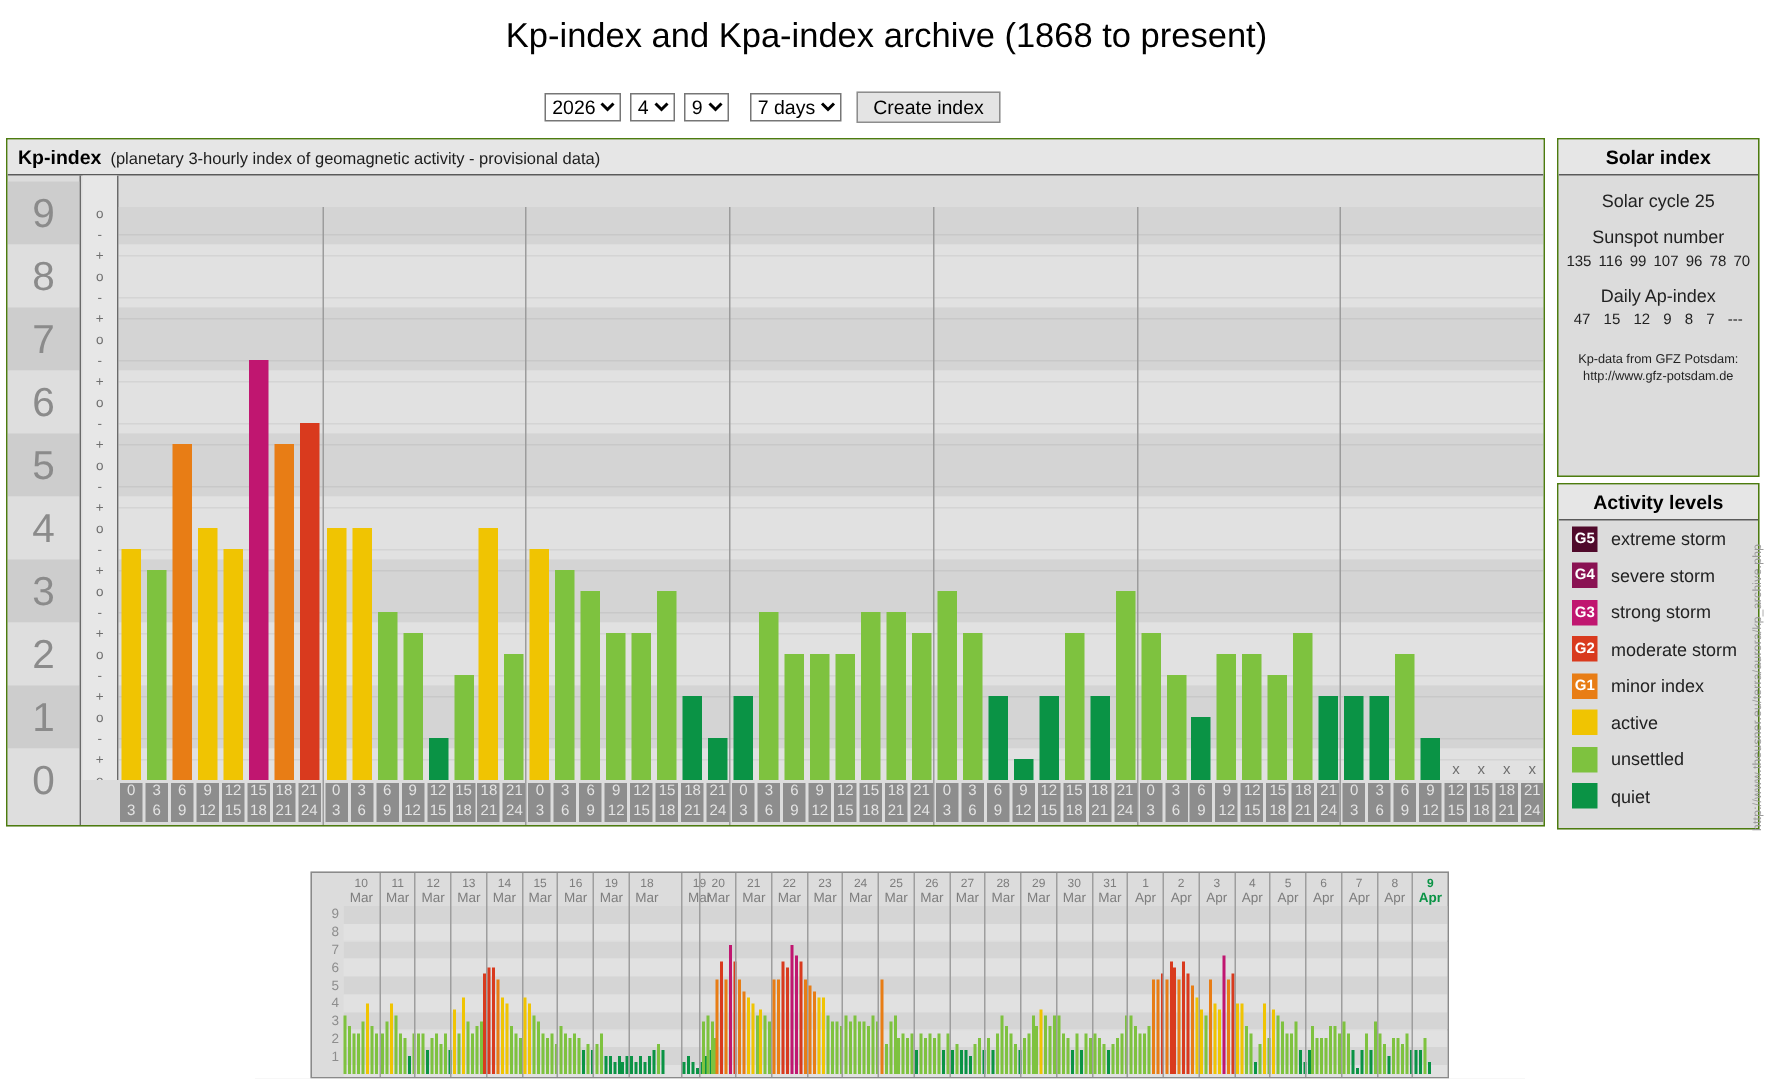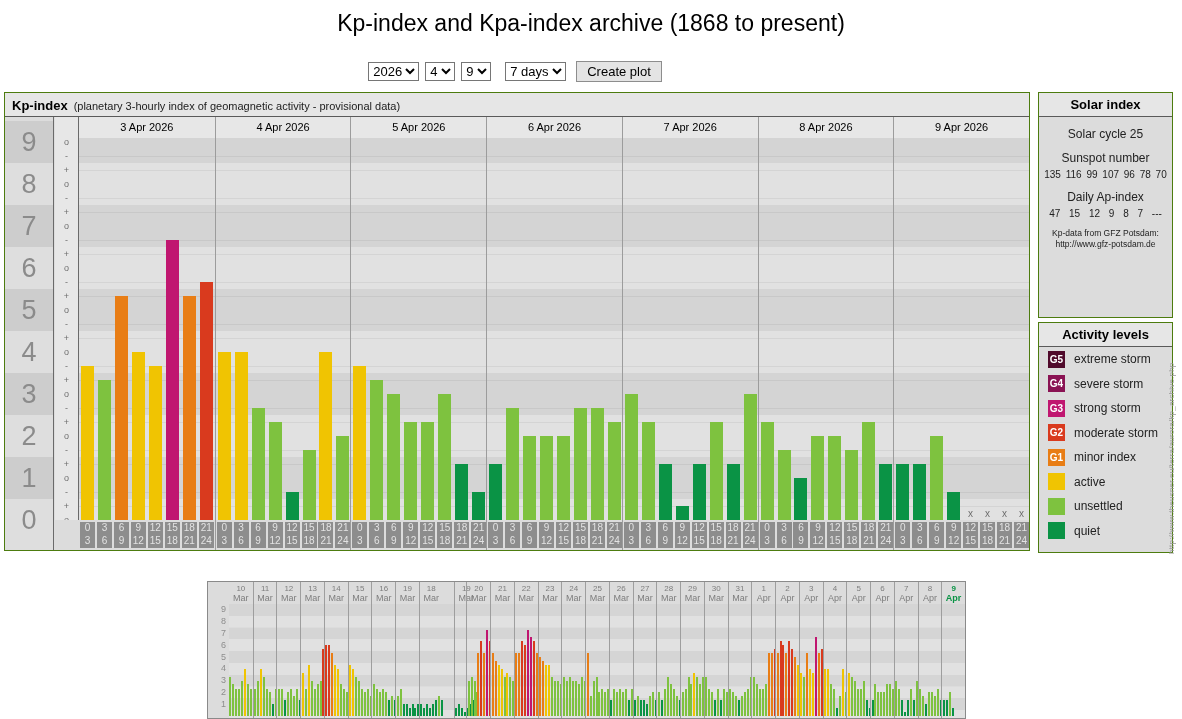--- a/index.html
+++ b/index.html
@@ -43,21 +43,21 @@
   .xmark { position:absolute; bottom:1px; width:16px; text-align:center; font-size:10px; color:#6f6f6f; }
   #kp-periods { position:absolute; left:74px; top:427px; width:950px; height:30px; }
   .pdaycol { position:absolute; top:0; height:30px; }
   .pbox { position:absolute; top:2px; width:15px; height:26px; background:#8d8d8d;
     color:#e3e3e3; font-size:10px; line-height:12.5px; text-align:center; }
   
   #solar-panel { left:1038px; top:92px; width:135px; height:226px; text-align:center; }
   .sline { font-size:12px; color:#222; margin-top:10px; padding:0 6px; }
   .svals { font-size:10px; color:#222; margin-top:4px; word-spacing:2px; }
   .svals.ap { word-spacing:6px; }
-  .ssource { font-size:8.5px; color:#222; margin-top:9px; line-height:11px; }
+  .ssource { font-size:8.5px; color:#222; margin-top:15px; line-height:11px; }
   #activity-panel { left:1038px; top:322px; width:135px; height:231px; }
   .legend-row { display:flex; align-items:center; height:24.5px; padding-left:9px; }
   .chip { width:17px; height:17px; flex:0 0 17px; text-align:center; line-height:17px;
     font-size:10px; font-weight:bold; color:#fff; }
   .legend-label { font-size:12px; color:#222; margin-left:9px; }
   
   #watermark { position:absolute; left:1167px; top:554px; width:252px; font-size:8px;
     color:#9b9b9b; transform:rotate(-90deg); transform-origin:0 0; letter-spacing:0.2px; }
   
   #mini-chart { left:207px; top:581px; width:759px; height:138px; background:#dcdcdc;
@@ -78,21 +78,21 @@
 </head>
 <body>
 
 <h1>Kp-index and Kpa-index archive (1868 to present)</h1>
 
 <div class="controls">
   <select><option>2026</option></select>
   <select><option>4</option></select>
   <select><option>9</option></select>
   <select class="range"><option>7 days</option></select>
-  <button>Create plot</button>
+  <button>Create index</button>
 </div>
 
 <div class="panel" id="main-chart">
   <div class="strip">
     <span class="t">Kp-index</span><span class="s">(planetary 3-hourly index of geomagnetic activity - provisional data)</span>
   </div>
   <div id="kp-ycol">
       <div class="yband dark" style="top: 4px;">9</div>
       <div class="yband" style="top: 46px;">8</div>
       <div class="yband dark" style="top: 88px;">7</div>
@@ -127,29 +127,20 @@
       <div class="subtick" style="top: 286px;">-</div>
       <div class="subtick" style="top: 300px;">+</div>
       <div class="subtick" style="top: 314px;">o</div>
       <div class="subtick" style="top: 328px;">-</div>
       <div class="subtick" style="top: 342px;">+</div>
       <div class="subtick" style="top: 356px;">o</div>
       <div class="subtick" style="top: 370px;">-</div>
       <div class="subtick" style="top: 384px;">+</div>
       <div class="subtick" style="top: 398px;">o</div>
     </div>
-  <div id="kp-dates">
-      <div class="datecell" style="left: 0px; width: 135.714px;">3 Apr 2026</div>
-      <div class="datecell vline" style="left: 135.714px; width: 135.714px;">4 Apr 2026</div>
-      <div class="datecell vline" style="left: 271.429px; width: 135.714px;">5 Apr 2026</div>
-      <div class="datecell vline" style="left: 407.143px; width: 135.714px;">6 Apr 2026</div>
-      <div class="datecell vline" style="left: 542.857px; width: 135.714px;">7 Apr 2026</div>
-      <div class="datecell vline" style="left: 678.571px; width: 135.714px;">8 Apr 2026</div>
-      <div class="datecell vline" style="left: 814.286px; width: 135.714px;">9 Apr 2026</div>
-    </div>
   <div id="kp-plot">
       <div class="band dark" style="top: -17px;"></div>
       <div class="band" style="top: 25px;"></div>
       <div class="band dark" style="top: 67px;"></div>
       <div class="band" style="top: 109px;"></div>
       <div class="band dark" style="top: 151px;"></div>
       <div class="band" style="top: 193px;"></div>
       <div class="band dark" style="top: 235px;"></div>
       <div class="band" style="top: 277px;"></div>
       <div class="band dark" style="top: 319px;"></div>

